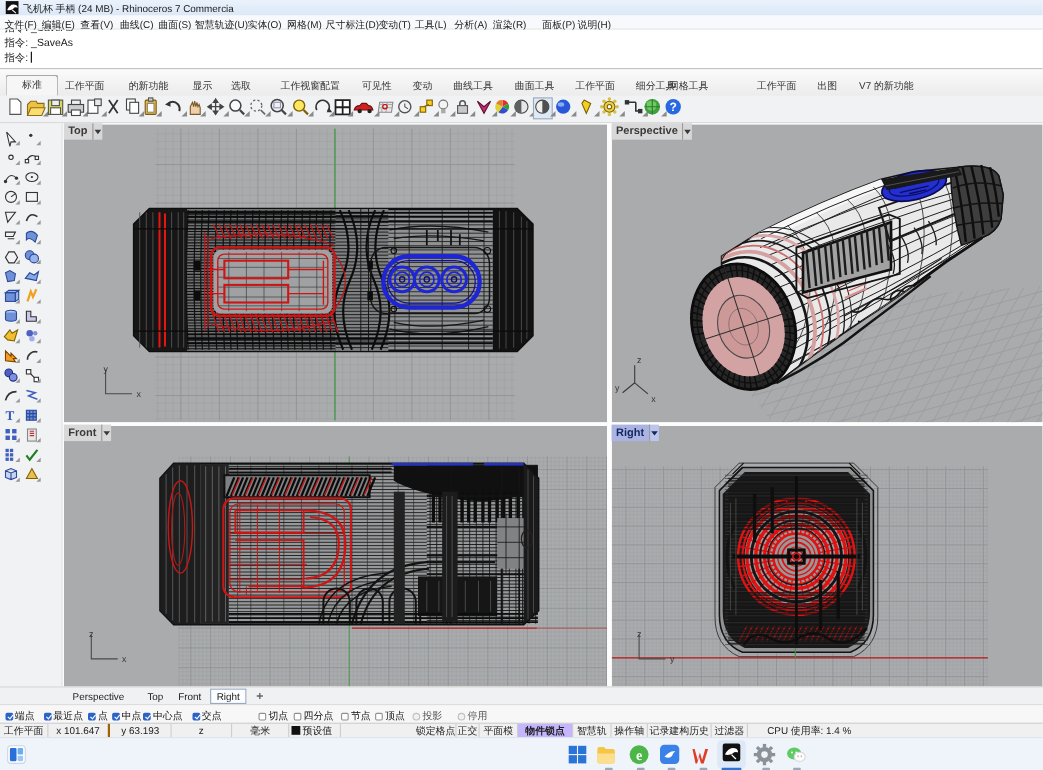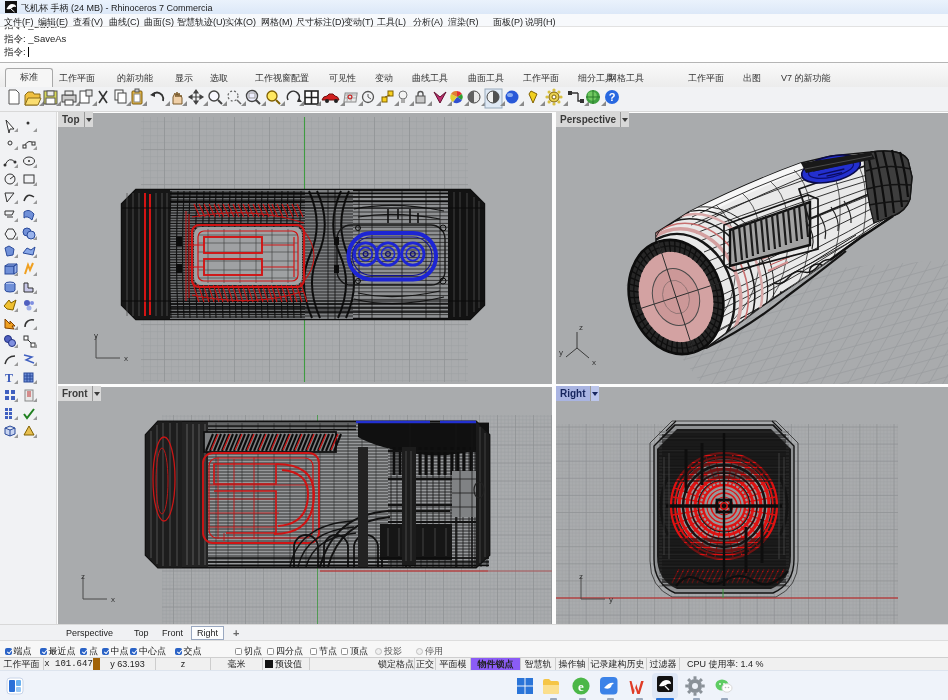--- a/index.html
+++ b/index.html
@@ -761,34 +761,34 @@
     <span style="position:absolute;left:206px;top:20px"><span class="cb"></span>垂点</span>
     <span style="position:absolute;left:235px;top:3.5px"><span class="cb"></span>切点</span>
     <span style="position:absolute;left:267px;top:3.5px"><span class="cb"></span>四分点</span>
     <span style="position:absolute;left:310px;top:3.5px"><span class="cb"></span>节点</span>
     <span style="position:absolute;left:341px;top:3.5px"><span class="cb"></span>顶点</span>
     <span style="position:absolute;left:375px;top:3.5px;color:#555"><span class="cb dis"></span>投影</span>
     <span style="position:absolute;left:416px;top:3.5px;color:#555"><span class="cb dis"></span>停用</span>
   </div>
 <div id="statusbar" class="abs">
     <span style="position:absolute;left:0px;top:0;width:44px;height:13px;line-height:13px;overflow:hidden;text-align:center;border-right:1px solid #cdcdcd;">工作平面</span>
-    <span style="position:absolute;left:44px;top:0;width:56px;height:13px;line-height:13px;overflow:hidden;text-align:center;border-right:7px solid #a16207;font-family:Liberation Mono, monospace;">x 101.647</span>
+    <span style="position:absolute;left:44px;top:0;width:56px;height:13px;line-height:13px;overflow:hidden;text-align:center;border-right:2px solid #a16207;">x 101.647</span>
     <span style="position:absolute;left:100px;top:0;width:56px;height:13px;line-height:13px;overflow:hidden;text-align:center;border-right:1px solid #cdcdcd;">y 63.193</span>
     <span style="position:absolute;left:156px;top:0;width:55px;height:13px;line-height:13px;overflow:hidden;text-align:center;border-right:1px solid #cdcdcd;">z</span>
     <span style="position:absolute;left:211px;top:0;width:52px;height:13px;line-height:13px;overflow:hidden;text-align:center;border-right:1px solid #cdcdcd;">毫米</span>
     <span style="position:absolute;left:263px;top:0;width:47px;height:13px;line-height:13px;overflow:hidden;text-align:left;border-right:1px solid #cdcdcd;padding-left:2px"><span style="display:inline-block;width:8px;height:8px;background:#111;vertical-align:-1px;margin-right:2px"></span>预设值</span>
     <span style="position:absolute;left:378px;top:0;width:37px;height:13px;line-height:13px;overflow:hidden;text-align:center;border-right:1px solid #cdcdcd;">锁定格点</span>
     <span style="position:absolute;left:415px;top:0;width:21px;height:13px;line-height:13px;overflow:hidden;text-align:center;border-right:1px solid #cdcdcd;">正交</span>
     <span style="position:absolute;left:436px;top:0;width:35px;height:13px;line-height:13px;overflow:hidden;text-align:center;border-right:1px solid #cdcdcd;">平面模式</span>
-    <span style="position:absolute;left:471px;top:0;width:50px;height:13px;line-height:13px;overflow:hidden;text-align:center;font-weight:bold;border-right:1px solid #cdcdcd;background:#8b5cf6;">物件锁点</span>
+    <span style="position:absolute;left:471px;top:0;width:50px;height:13px;line-height:13px;overflow:hidden;text-align:center;font-weight:bold;border-right:1px solid #cdcdcd;background:#c4b5fd;">物件锁点</span>
     <span style="position:absolute;left:521px;top:0;width:35px;height:13px;line-height:13px;overflow:hidden;text-align:center;border-right:1px solid #cdcdcd;">智慧轨迹</span>
     <span style="position:absolute;left:556px;top:0;width:33px;height:13px;line-height:13px;overflow:hidden;text-align:center;border-right:1px solid #cdcdcd;">操作轴</span>
     <span style="position:absolute;left:589px;top:0;width:58px;height:13px;line-height:13px;overflow:hidden;text-align:center;border-right:1px solid #cdcdcd;">记录建构历史</span>
     <span style="position:absolute;left:647px;top:0;width:33px;height:13px;line-height:13px;overflow:hidden;text-align:center;border-right:1px solid #cdcdcd;">过滤器</span>
-    <span style="position:absolute;left:684px;top:0;width:90px;height:13px;line-height:13px;overflow:hidden;text-align:left;padding-left:3px;">CPU 使用率: 1.4 %</span>
+    <span style="position:absolute;left:684px;top:0;width:90px;height:13px;line-height:13px;overflow:hidden;text-align:right;padding-left:3px;">CPU 使用率: 1.4 %</span>
   </div>
 <div id="taskbar" class="abs">
     <svg width="948" height="30" style="position:absolute;left:0;top:0">
       <g>
         <rect x="7" y="7" width="16" height="16" rx="3" fill="#fff" stroke="#c8d4e8"></rect>
         <rect x="9" y="9" width="6" height="12" rx="1" fill="#2a70d8"></rect>
         <rect x="16" y="9" width="5" height="6" rx="1" fill="#68b0f0"></rect>
         <rect x="16" y="16" width="5" height="5" rx="1" fill="#9ac8f4"></rect>
       </g>
       <g transform="translate(517,7)">

